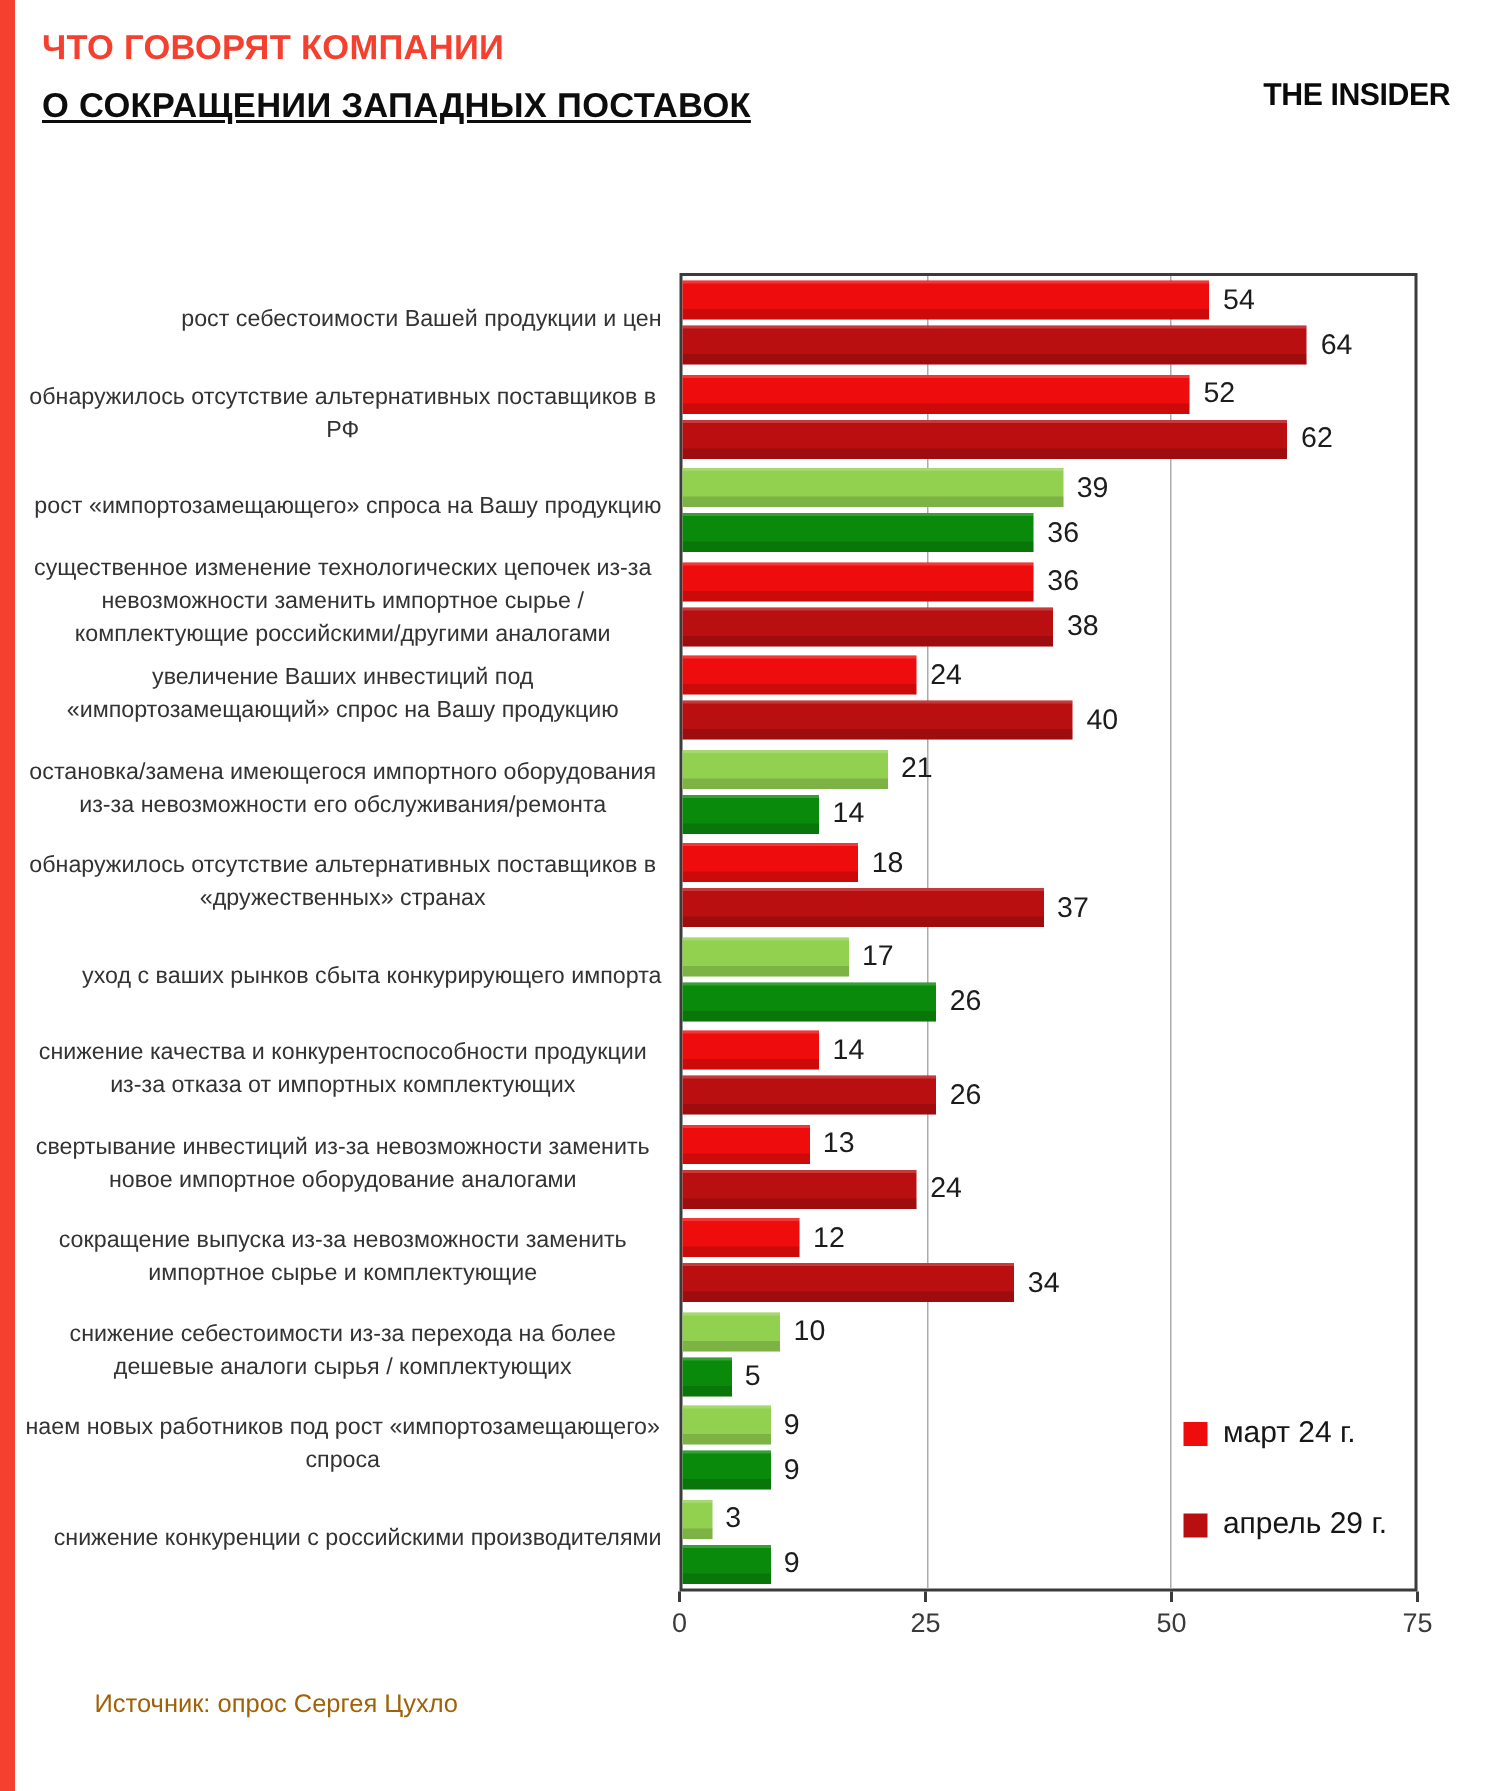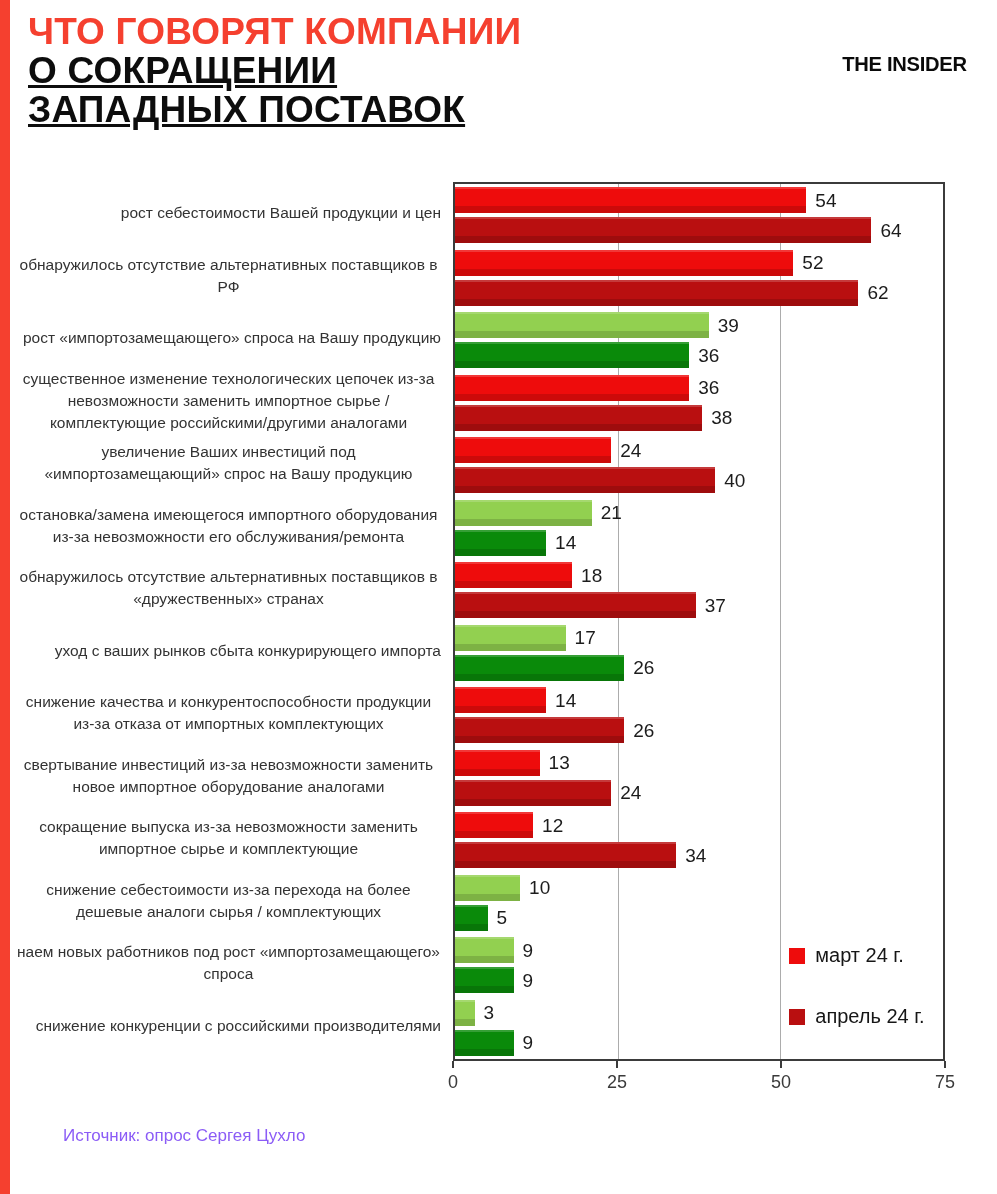--- a/index.html
+++ b/index.html
@@ -14,21 +14,21 @@
     background:#ffffff;
     overflow:hidden;
   }
   .accent-strip{
     position:absolute;left:0;top:0;width:10px;height:100%;
     background:var(--accent-red);
   }
   
   .header-title{
     position:absolute;left:28px;top:12px;
-    font-size:37px;font-weight:700;line-height:39px;
+    font-size:23px;font-weight:700;line-height:39px;
     letter-spacing:0.2px;
     color:#0d0d0d;
     margin:0;
   }
   .title-accent{display:block;color:var(--accent-red);}
   .title-rest{display:block;max-width:500px;text-decoration:underline;}
   .brand-logo{
     position:absolute;right:30px;top:52px;
     font-size:21px;font-weight:700;color:#0a0a0a;
     letter-spacing:-0.3px;
@@ -88,21 +88,21 @@
     position:absolute;top:0;width:2px;height:7px;
     background:var(--frame);transform:translateX(-1px);
   }
   .x-tick-label{
     position:absolute;top:11px;transform:translateX(-50%);
     font-size:18px;color:#3a3a3a;
   }
   
   .source-note{
     position:absolute;left:63px;top:1126px;
-    font-size:17px;color:#8b5cf6;
+    font-size:17px;color:#a16207;
   }
 </style>
 </head>
 <body>
 
 <div class="page">
   <div class="accent-strip"></div>
 
   <h1 class="header-title">
     <span class="title-accent">ЧТО ГОВОРЯТ КОМПАНИИ</span>
@@ -302,21 +302,21 @@
               </div>
             </div>
           </div>
         <div class="legend">
           <div class="legend-item">
             <span class="legend-swatch" style="background: rgb(238, 12, 12);"></span>
             <span class="legend-label">март 24 г.</span>
           </div>
           <div class="legend-item">
             <span class="legend-swatch" style="background: rgb(185, 15, 16);"></span>
-            <span class="legend-label">апрель 24 г.</span>
+            <span class="legend-label">апрель 29 г.</span>
           </div>
         </div>
       </div>
     </div>
     <div class="xaxis" id="xaxis">
         <div class="x-tick" style="left: 0%;"></div>
         <span class="x-tick-label" style="left: 0%;">0</span>
         <div class="x-tick" style="left: 33.3333%;"></div>
         <span class="x-tick-label" style="left: 33.3333%;">25</span>
         <div class="x-tick" style="left: 66.6667%;"></div>

